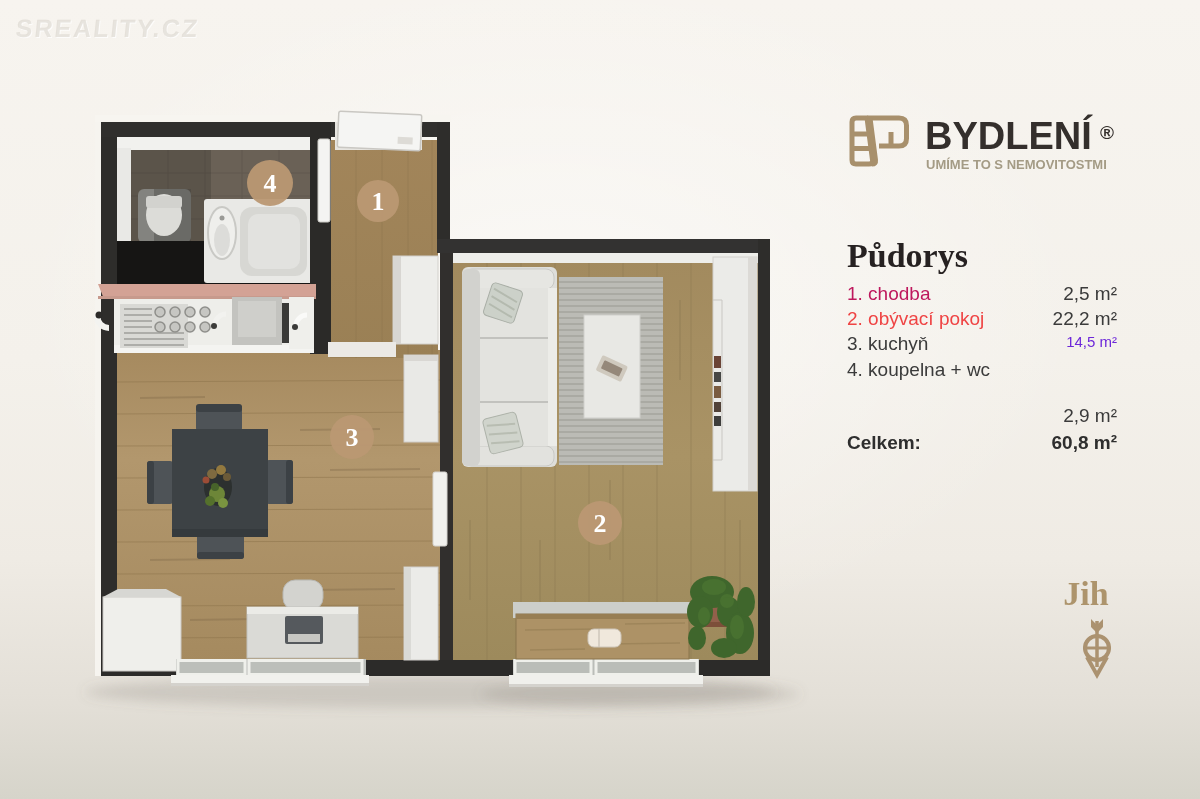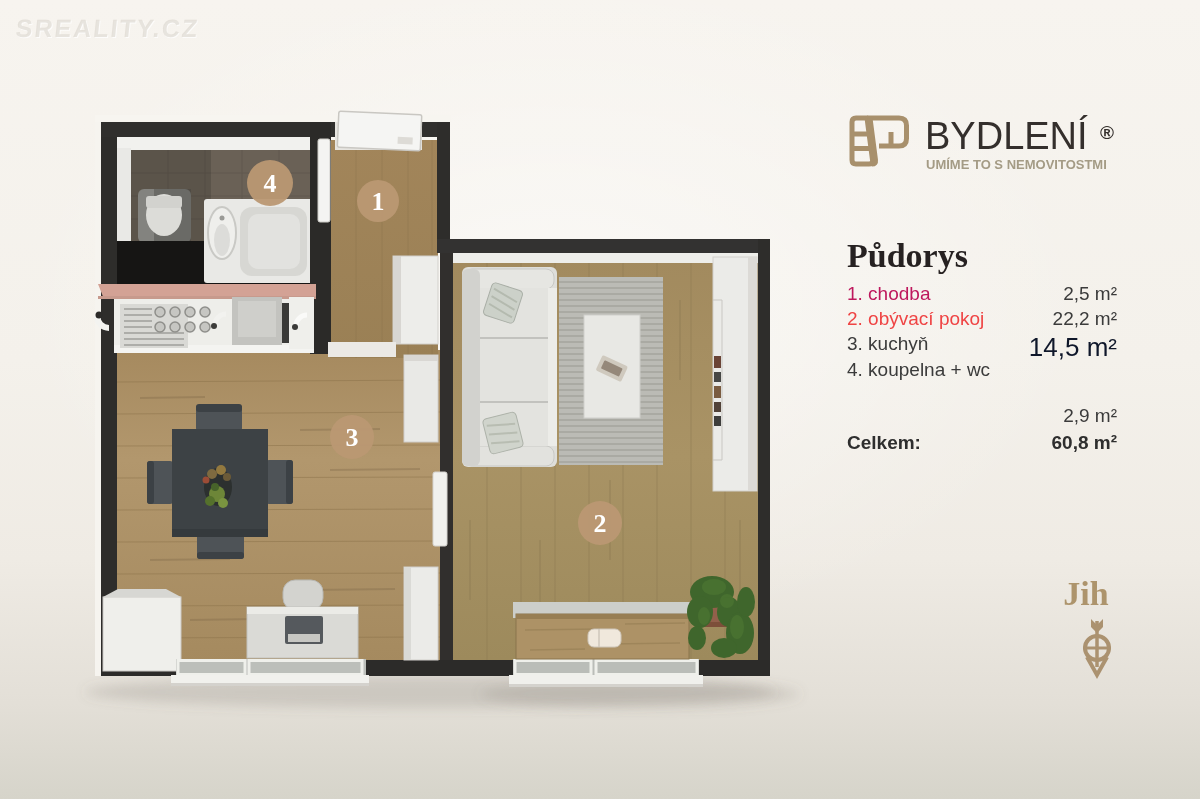--- a/index.html
+++ b/index.html
@@ -436,36 +436,36 @@
   <g stroke="#a8906c" fill="none" stroke-linejoin="round">
     <path d="M9 13 Q9 9 13 9 L24 9 L29.5 51 Q30 55 26 55 L13 55 Q9 55 9 51 Z" stroke-width="5"></path>
     <path d="M9 25 L27 25" stroke-width="5"></path>
     <path d="M9 39.5 L28.5 39.5" stroke-width="5"></path>
     <path d="M24 9 L56 9 Q63.5 9 63.5 16.5 L63.5 29.5 Q63.5 37 56 37 L36 37" stroke-width="5"></path>
     <path d="M27 9 L32.5 51 Q33 55 29 55" stroke-width="5"></path>
     <path d="M48 23 L48 37" stroke-width="5"></path>
   </g>
 </svg>
 
-<div class="abs" style="left:925px;top:117px;width:260px;line-height:1;font-size:38px;font-weight:normal;color:#342f2c;">BYDLENÍ</div>
+<div class="abs" style="left:925px;top:117px;width:260px;line-height:1;font-size:38px;font-weight:bold;color:#342f2c;">BYDLENÍ</div>
 
 <div class="abs" style="left:1100px;top:123px;line-height:1;font-size:19px;font-weight:bold;color:#342f2c;">®</div>
 
 <div class="abs" style="left:926px;top:158px;line-height:1;font-size:13px;font-weight:bold;color:#a49b85;letter-spacing:0px;">UMÍME TO S NEMOVITOSTMI</div>
 
 <div class="abs" style="left:847px;top:231px;line-height:1;font-family:'Liberation Serif',serif;font-size:34px;font-weight:bold;color:#262121;margin-top:8px;">Půdorys</div>
 
 <div class="abs" style="left:847px;top:284px;line-height:1;font-size:19px;color:#be185d;">1. chodba</div>
 <div class="abs" style="left:947px;top:284px;width:170px;text-align:right;line-height:1;font-size:19px;color:#3b3b3b;">2,5 m²</div>
 
 <div class="abs" style="left:847px;top:309px;line-height:1;font-size:19px;color:#ef4444;">2. obývací pokoj</div>
 <div class="abs" style="left:947px;top:309px;width:170px;text-align:right;line-height:1;font-size:19px;color:#3b3b3b;">22,2 m²</div>
 
 <div class="abs" style="left:847px;top:334px;line-height:1;font-size:19px;color:#3b3b3b;">3. kuchyň</div>
-<div class="abs" style="left:947px;top:334px;width:170px;text-align:right;line-height:1;font-size:26px;color:#0f172a;">14,5 m²</div>
+<div class="abs" style="left:947px;top:334px;width:170px;text-align:right;line-height:1;font-size:15px;color:#6d28d9;">14,5 m²</div>
 
 <div class="abs" style="left:847px;top:360px;line-height:1;font-size:19px;color:#3b3b3b;">4. koupelna + wc</div>
 <div class="abs" style="left:947px;top:360px;width:170px;text-align:right;line-height:1;font-size:19px;color:#3b3b3b;margin-top:46px;">2,9 m²</div>
 
 <div class="abs" style="left:847px;top:433px;line-height:1;font-size:19px;font-weight:bold;color:#2e2e2e;">Celkem:</div>
 <div class="abs" style="left:947px;top:433px;width:170px;text-align:right;line-height:1;font-size:19px;font-weight:bold;color:#2e2e2e;">60,8 m²</div>
 
 <div class="abs" style="left:1046px;top:577px;width:80px;text-align:center;line-height:1;font-family:'Liberation Serif',serif;font-size:34px;font-weight:bold;color:#ad946c;">Jih</div>
 
 <svg class="abs" style="left:1077px;top:615px;" width="40" height="65" viewBox="0 0 40 65">

